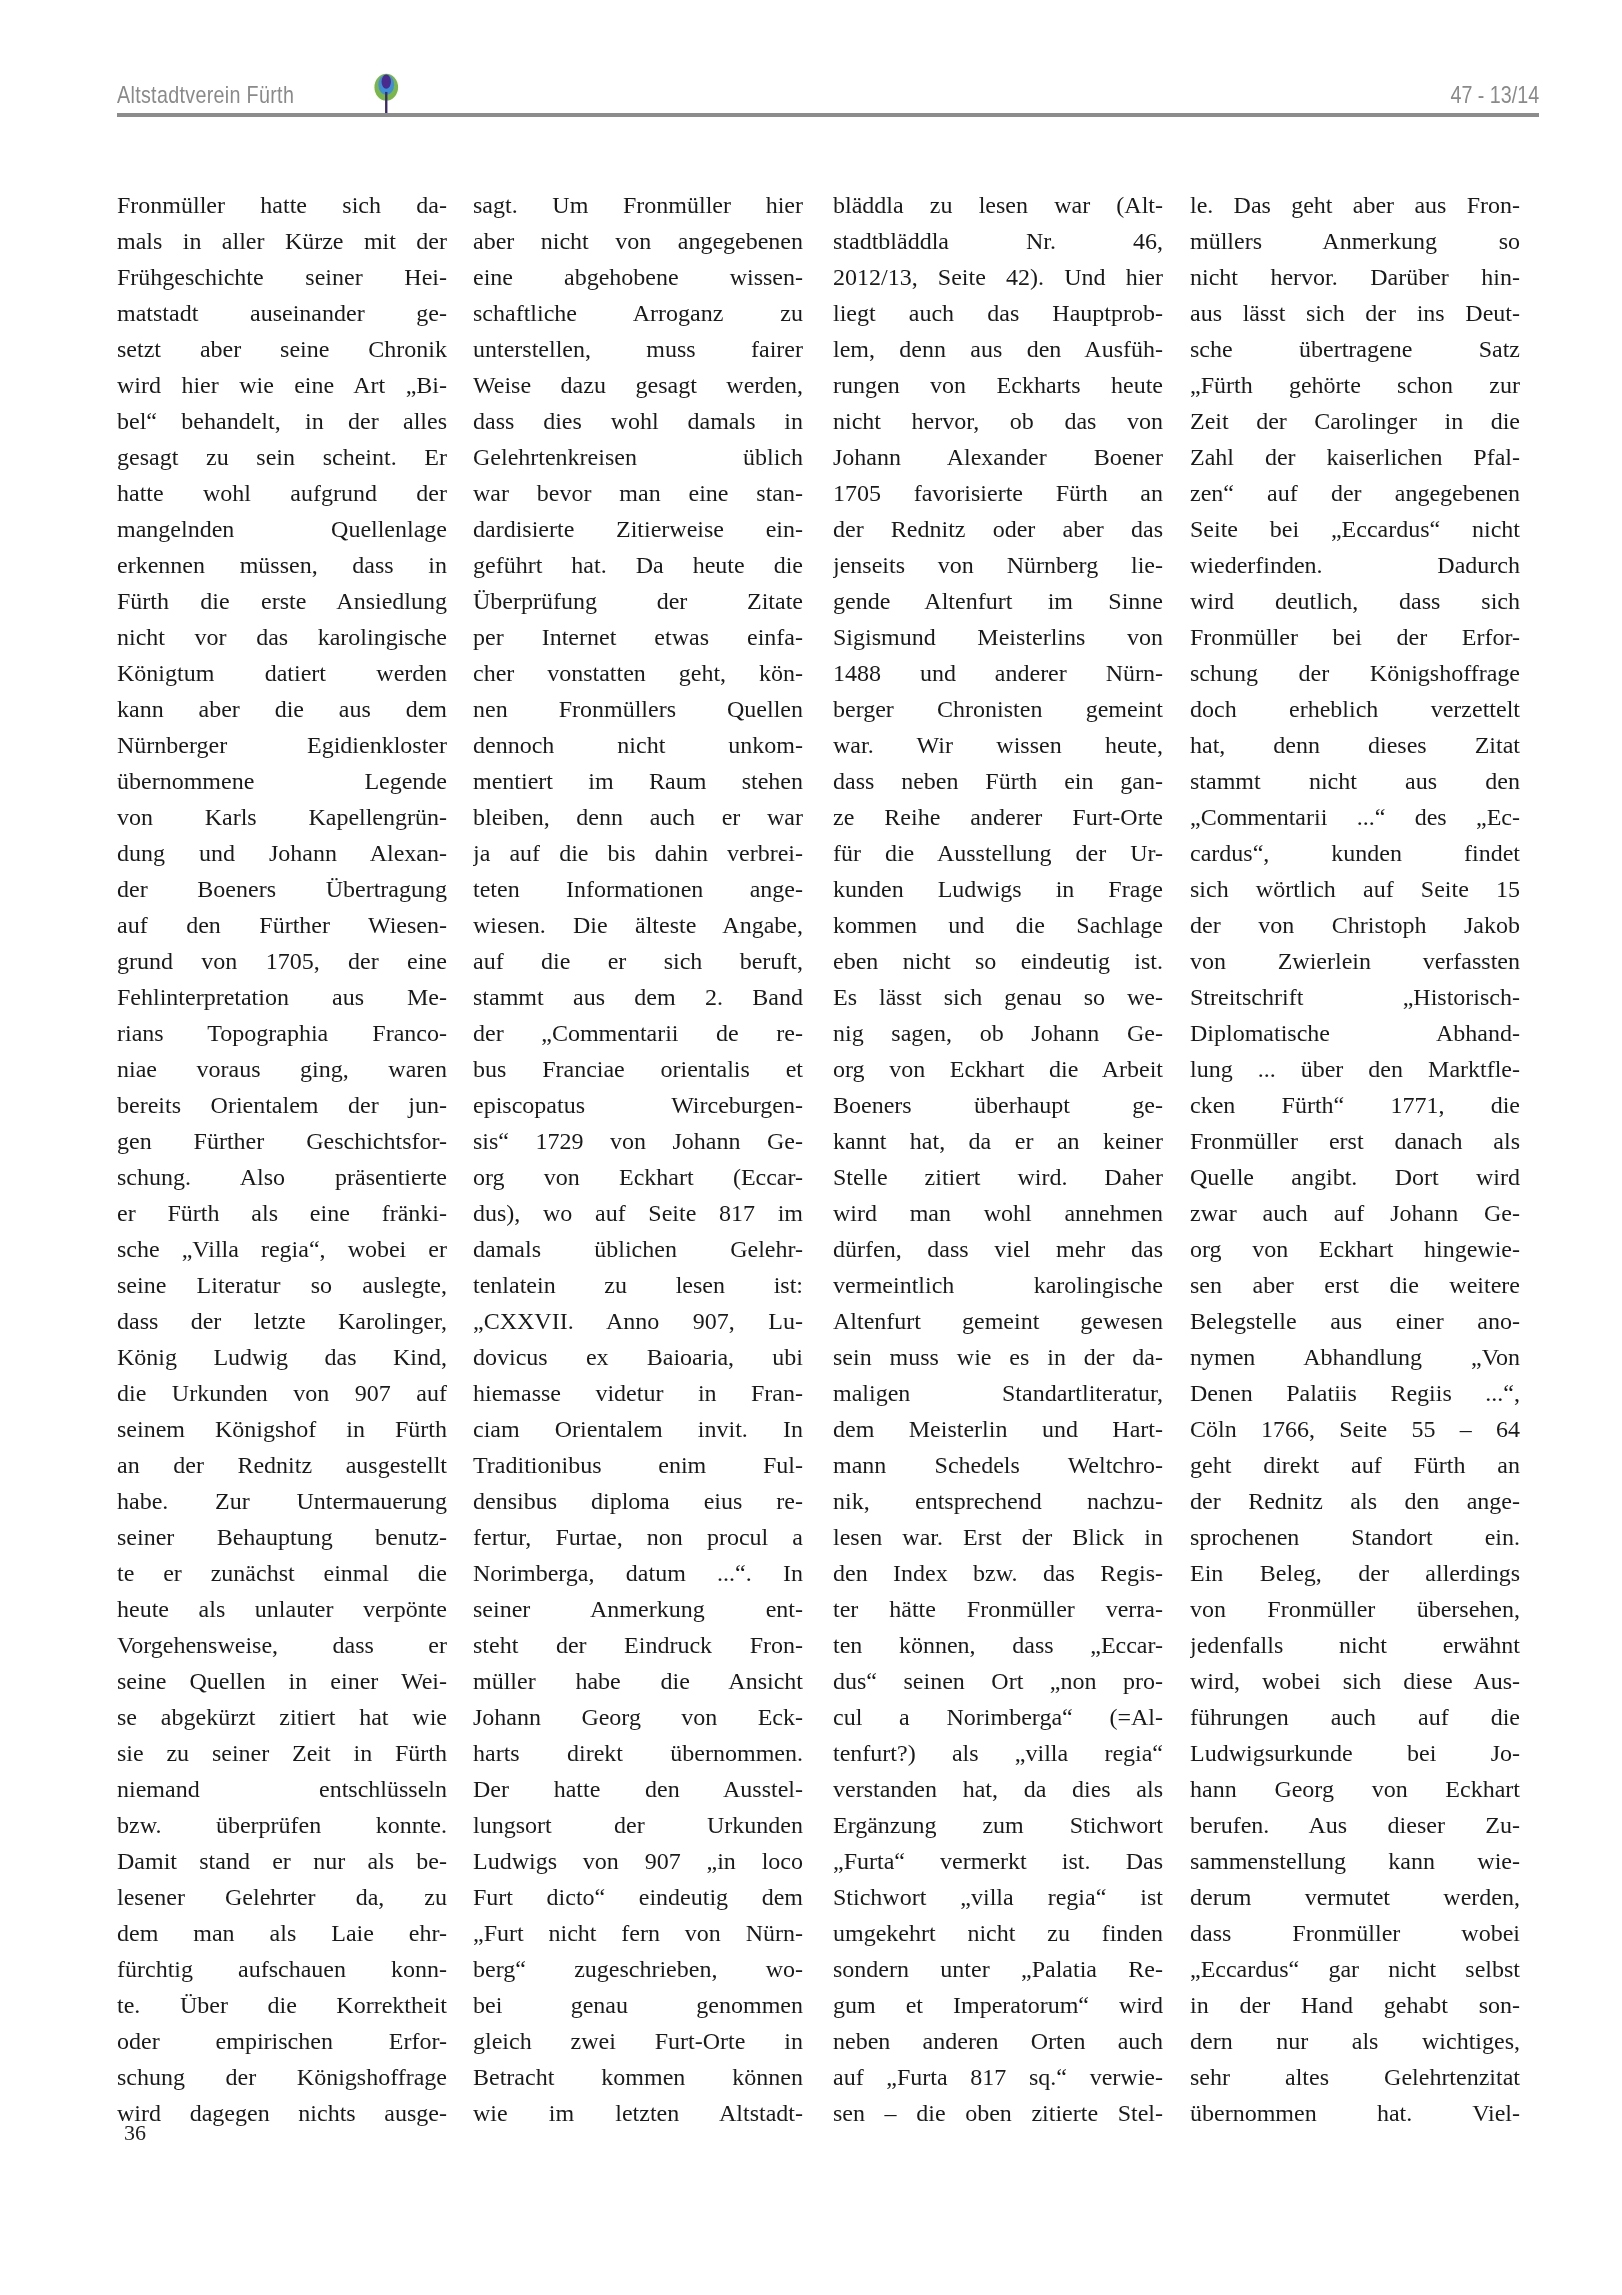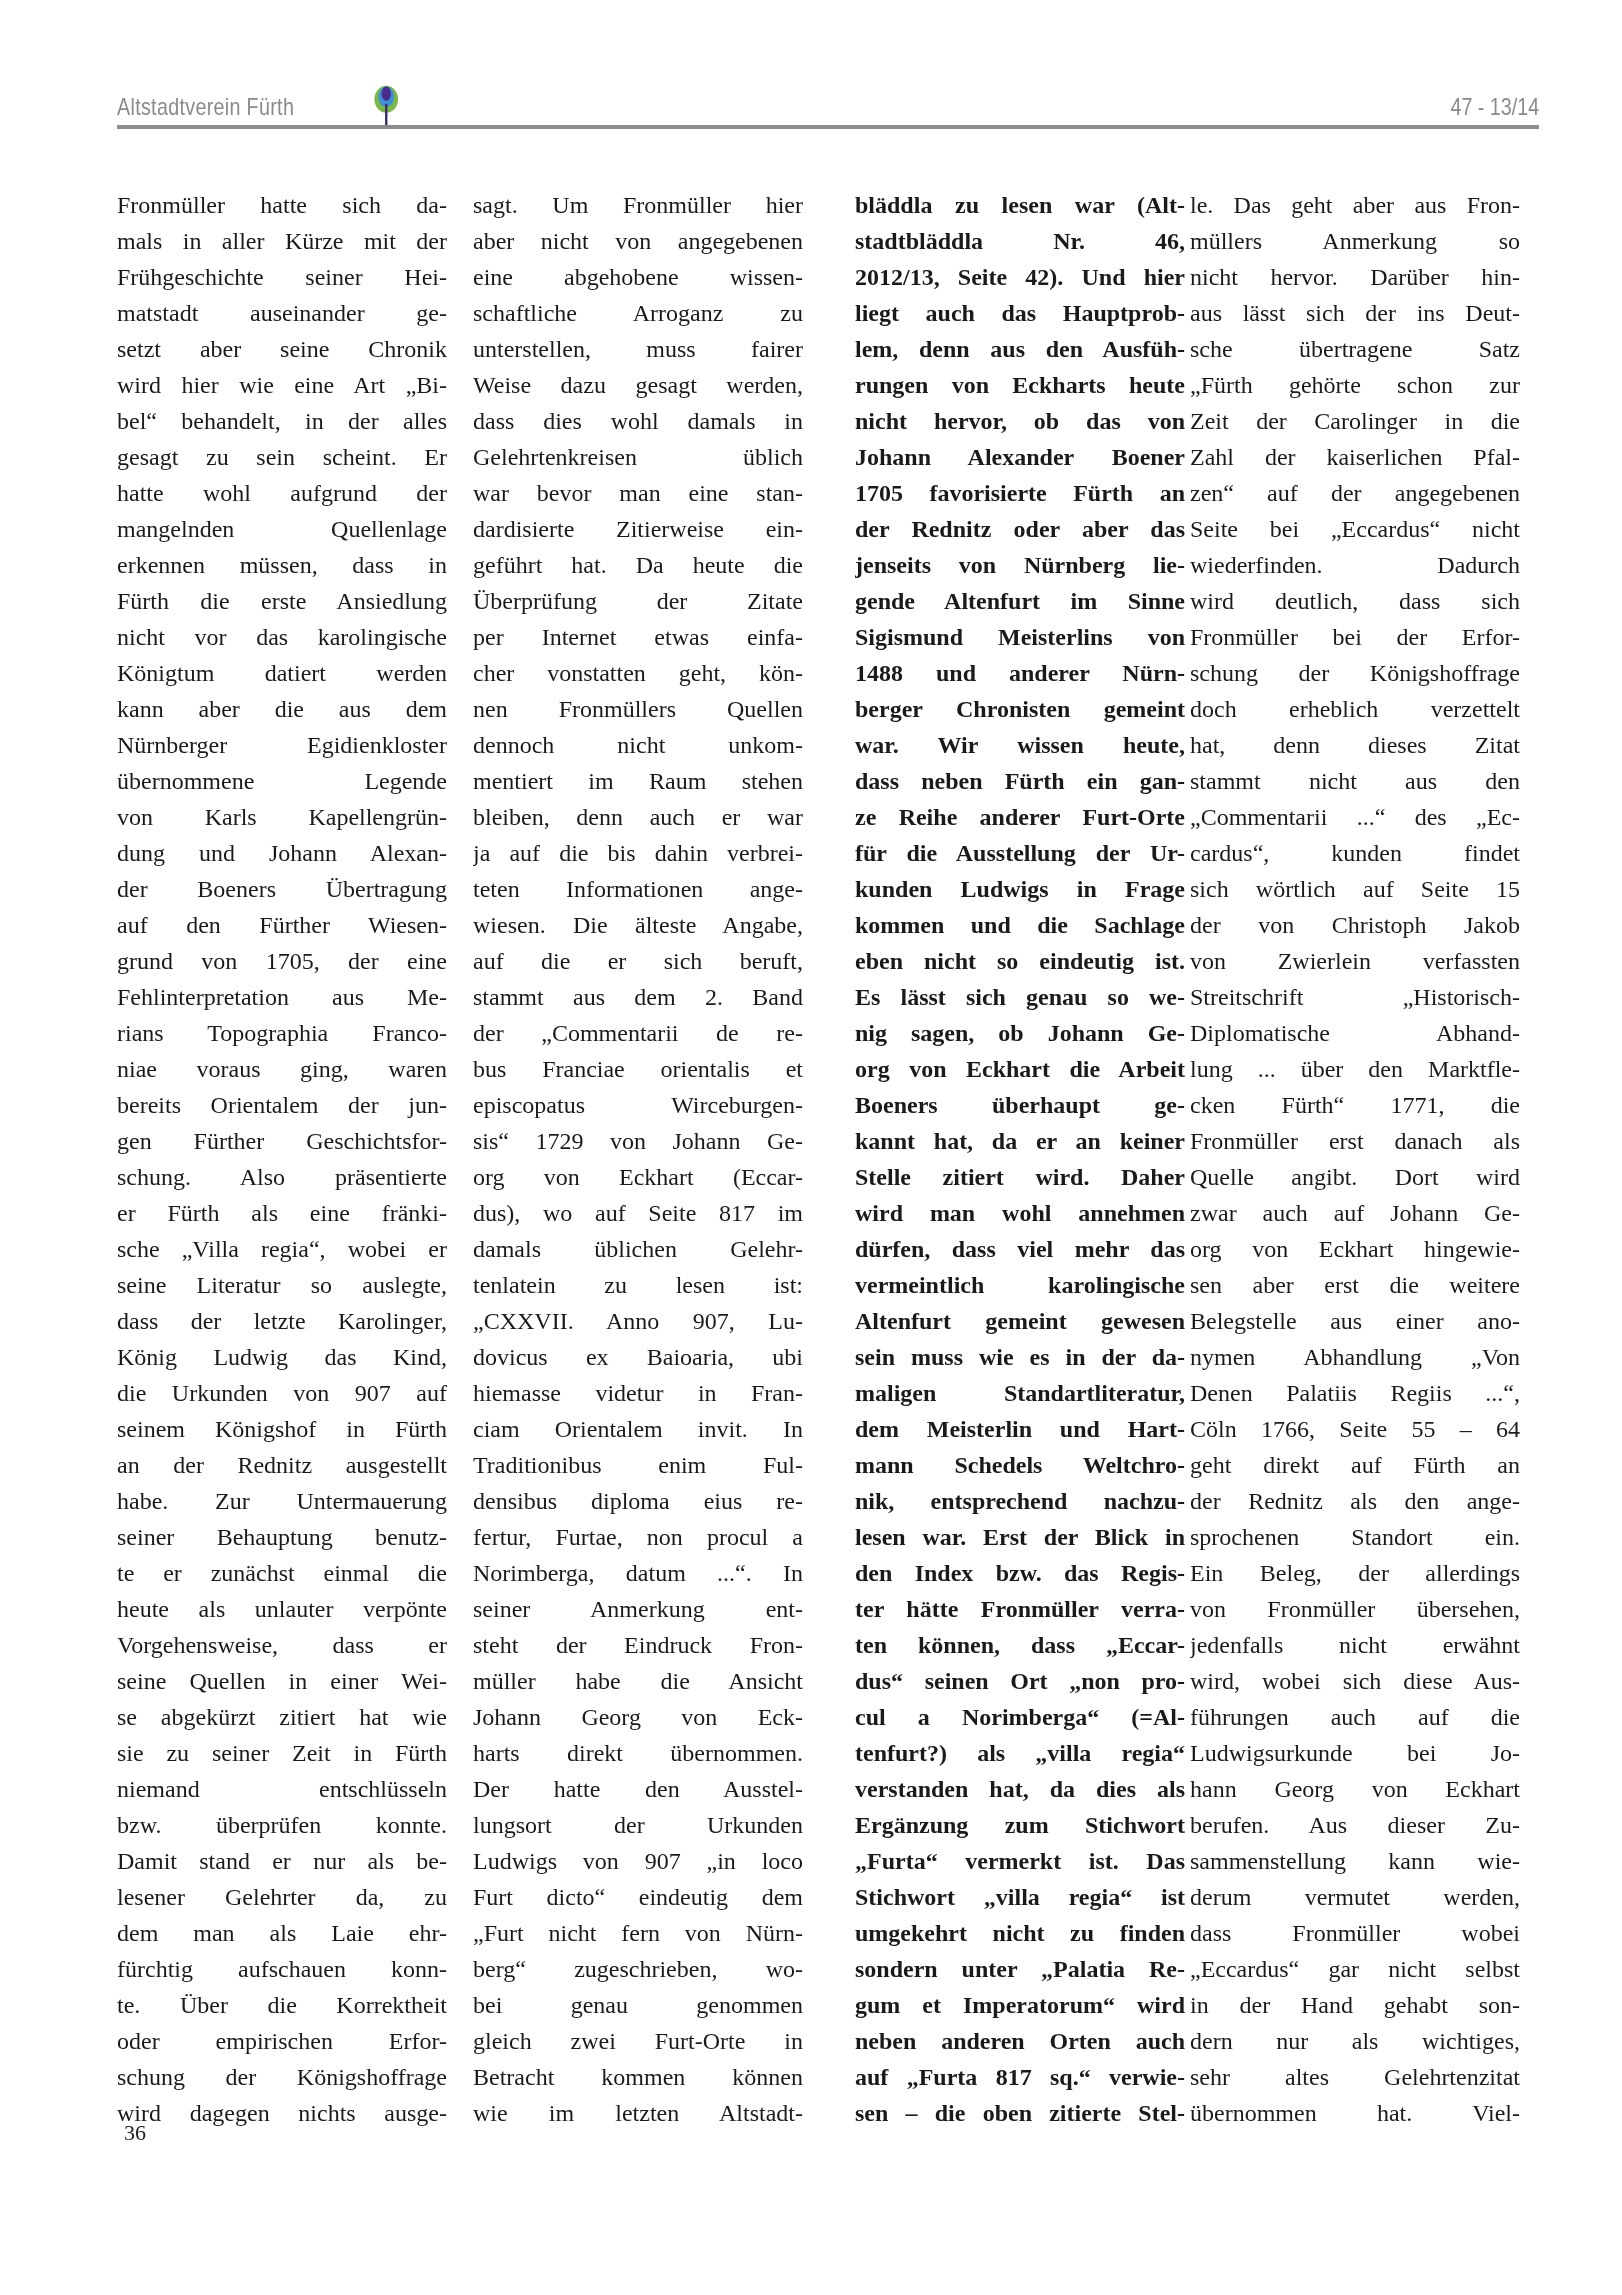--- a/index.html
+++ b/index.html
@@ -1,27 +1,27 @@
 <!DOCTYPE html>
 <html style="font-size:12.7px"><head>
 <meta charset="utf-8">
 <style>
   html, body { margin: 0; padding: 0; background: #ffffff; }
   body { width: 1623px; height: 2295px; position: relative; overflow: hidden; font-family: "Liberation Serif", "DejaVu Serif", serif; color: #1a1a1a; }
-  .header { position: absolute; left: 117px; top: 85px; width: 1422px; height: 44px; }
+  .header { position: absolute; left: 117px; top: 73px; width: 1422px; height: 44px; }
   .header-left { position: absolute; left: 0; bottom: 8px; display: flex; align-items: flex-end; }
   .header-title { font-family: "Liberation Sans", "DejaVu Sans", sans-serif; font-size: 24px; color: #8a8a8a; letter-spacing: 0.4px; transform: scaleX(0.82); transform-origin: left bottom; white-space: nowrap; }
   .logo { position: absolute; left: 255px; bottom: 3.2px; width: 28.5px; height: 41px; }
   .header-right { position: absolute; right: 0; bottom: 8px; font-family: "Liberation Sans", "DejaVu Sans", sans-serif; font-size: 24px; color: #8a8a8a; transform: scaleX(0.82); transform-origin: right bottom; white-space: nowrap; }
   .header-rule { position: absolute; left: 0; right: 0; bottom: 0; height: 4px; background: #8c8c8c; }
   .columns { position: absolute; left: 117px; top: 187px; width: 1423px; height: 1941px; }
   .col { position: absolute; top: 0; width: 330px; }
   .col-1 { left: 0; }
   .col-2 { left: 356px; }
-  .col-3 { left: 738px; font-weight: bold; }
+  .col-3 { left: 716px; }
   .col-4 { left: 1073px; }
   .line { display: block; height: 36px; line-height: 36px; font-size: 24px; white-space: nowrap; text-align: justify; text-align-last: justify; overflow: hidden; }
   .page-number { position: absolute; left: 124px; top: 2112px; font-family: "Liberation Serif", "DejaVu Serif", serif; font-size: 22px; color: #222; margin-top: 8px; }
 </style>
 </head>
 <body>
 
 <div class="header">
   <div class="header-left">
     <span class="header-title">Altstadtverein Fürth</span>

